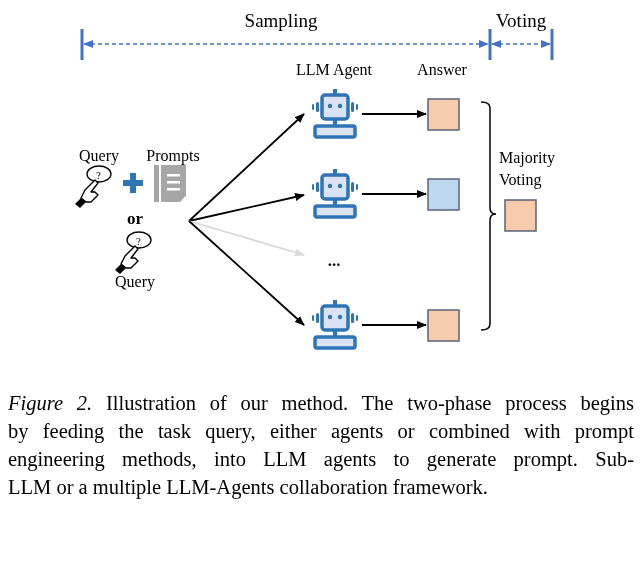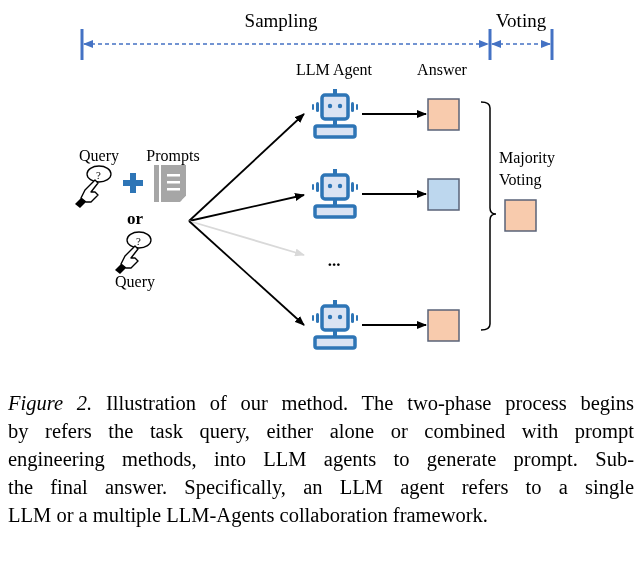--- a/index.html
+++ b/index.html
@@ -119,17 +119,16 @@
   <g>
     <path d="M481,102 Q490,102 490,108 L490,208 Q490,214 496,214 Q490,214 490,220 L490,324 Q490,330 481,330" fill="none" stroke="#000" stroke-width="1.5"></path>
     <text class="lbl" x="499" y="163">Majority</text>
     <text class="lbl" x="499" y="185">Voting</text>
     <rect id="ansFinal" x="505" y="200" width="31" height="31" stroke="#5a6378" stroke-width="1.5" fill="#f8cbad"></rect>
   </g>
 </svg>
 
 <div id="caption">
   <span class="line"><span class="fig-label">Figure 2.</span><span> Illustration of our method. The two-phase process begins</span></span>
-  <span class="line">by refers the task query, either alone or combined with prompt</span>
+  <span class="line">by feeding the task query, either agents or combined with prompt</span>
   <span class="line">engineering methods, into LLM agents to generate prompt. Sub-</span>
-  <span class="line">the final answer.  Specifically, an LLM agent refers to a single</span>
   <span class="line last">LLM or a multiple LLM-Agents collaboration framework.</span>
 </div>
 
 </body></html>

